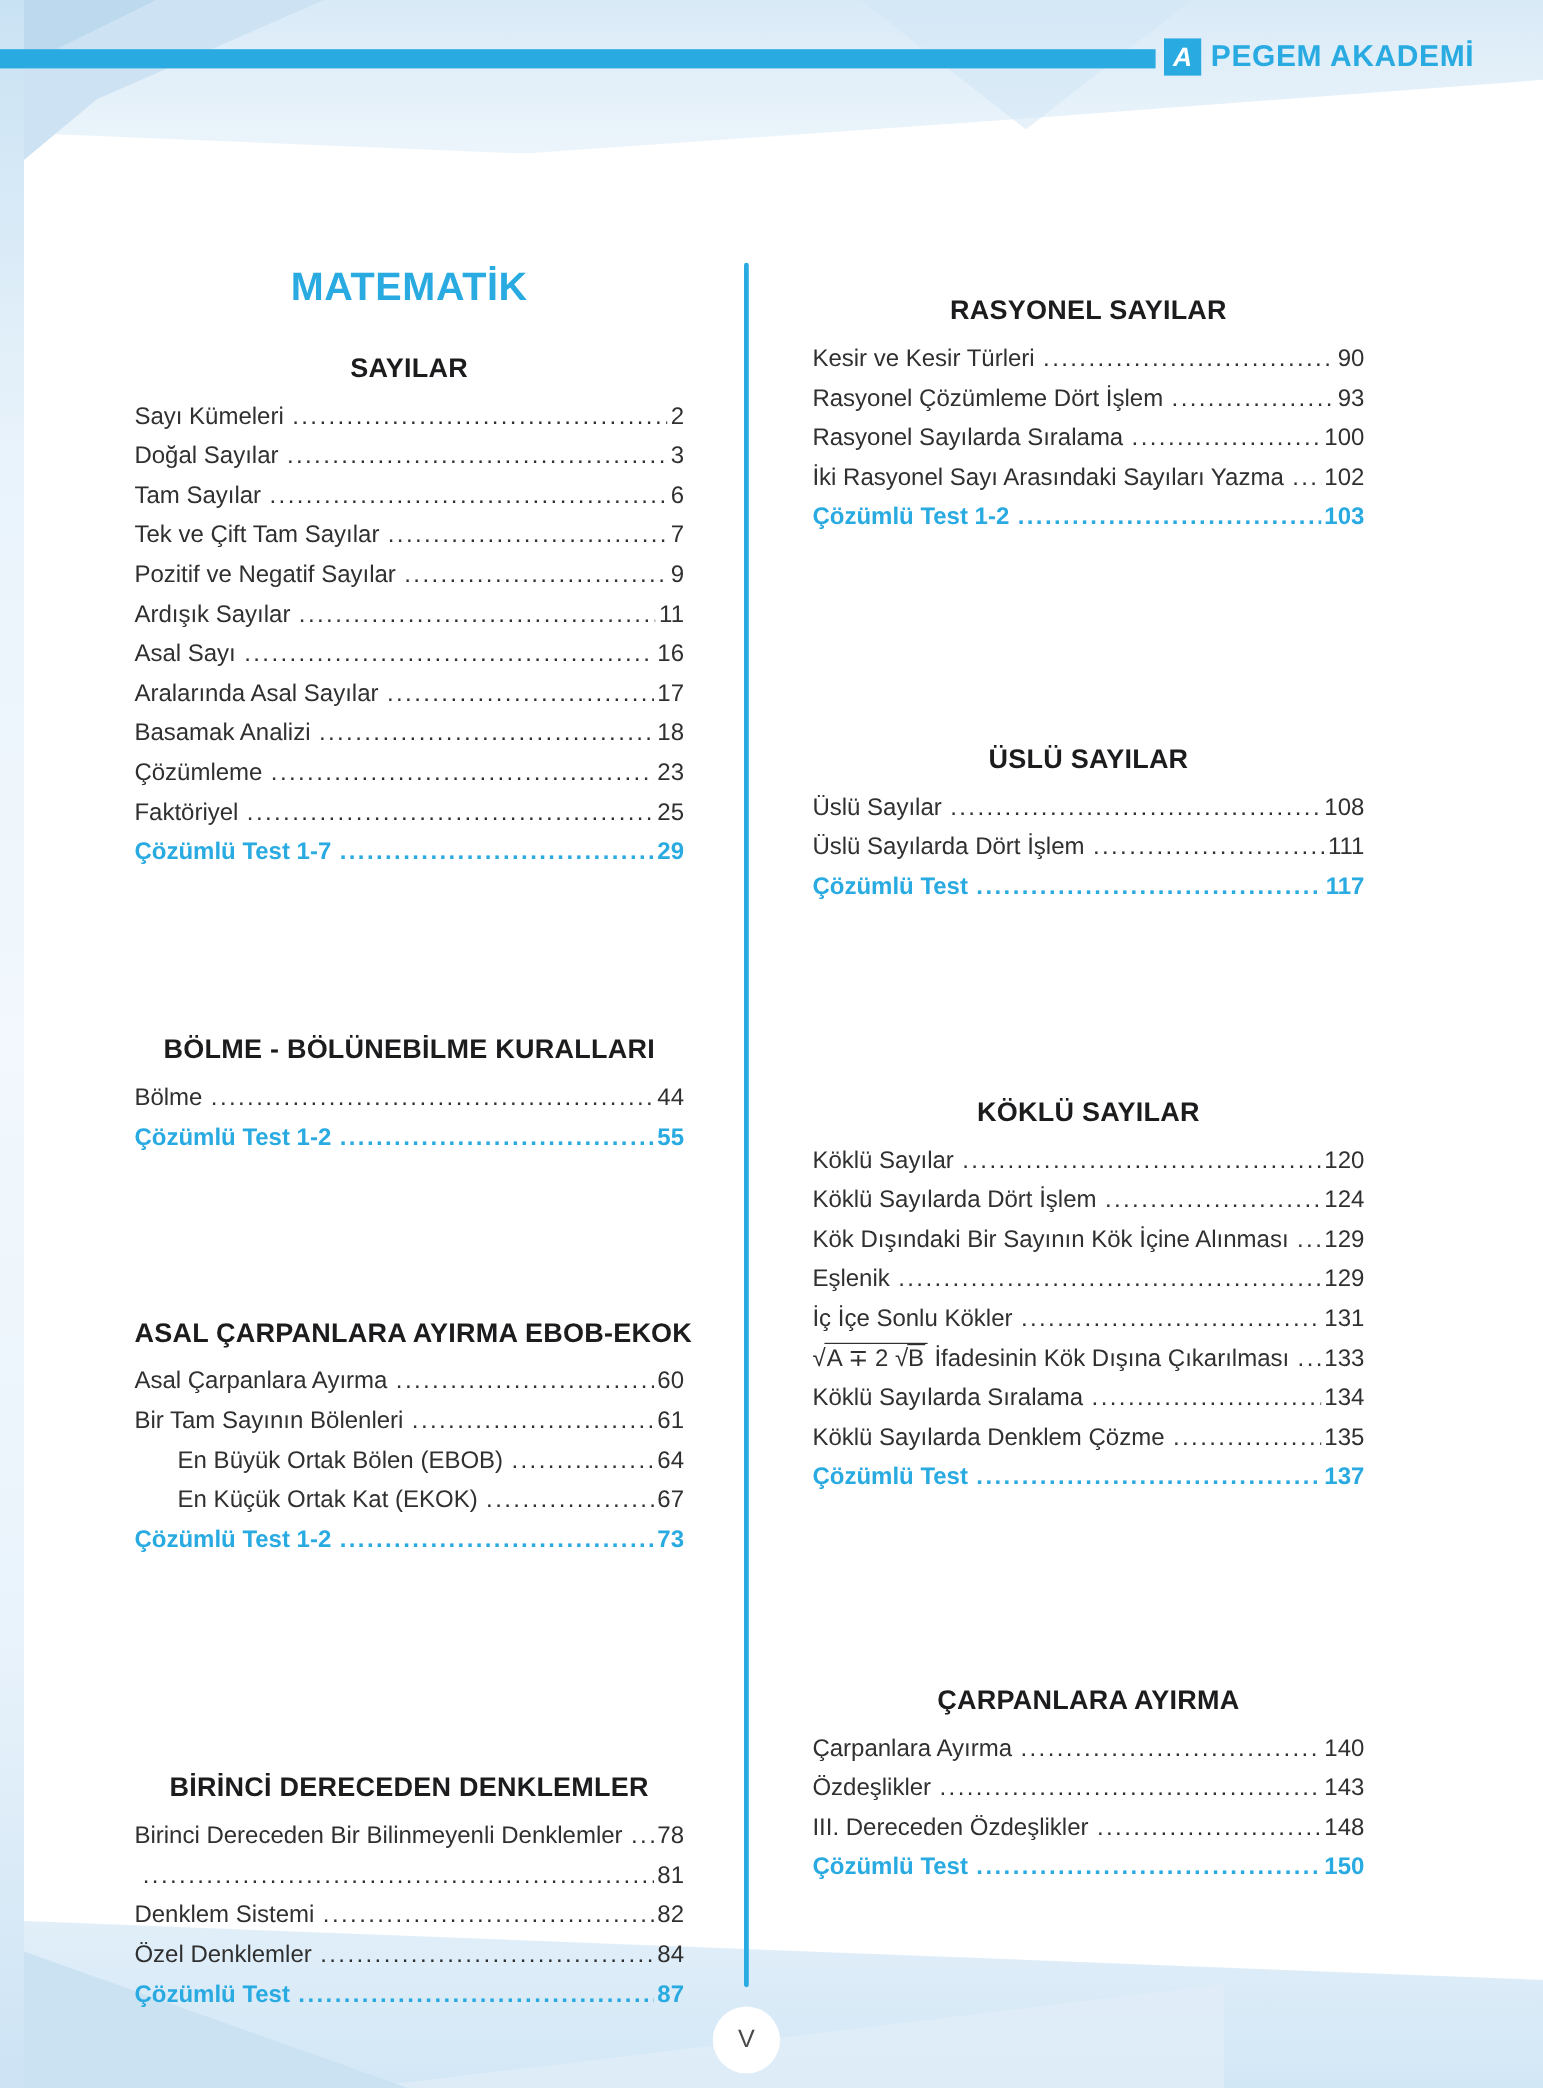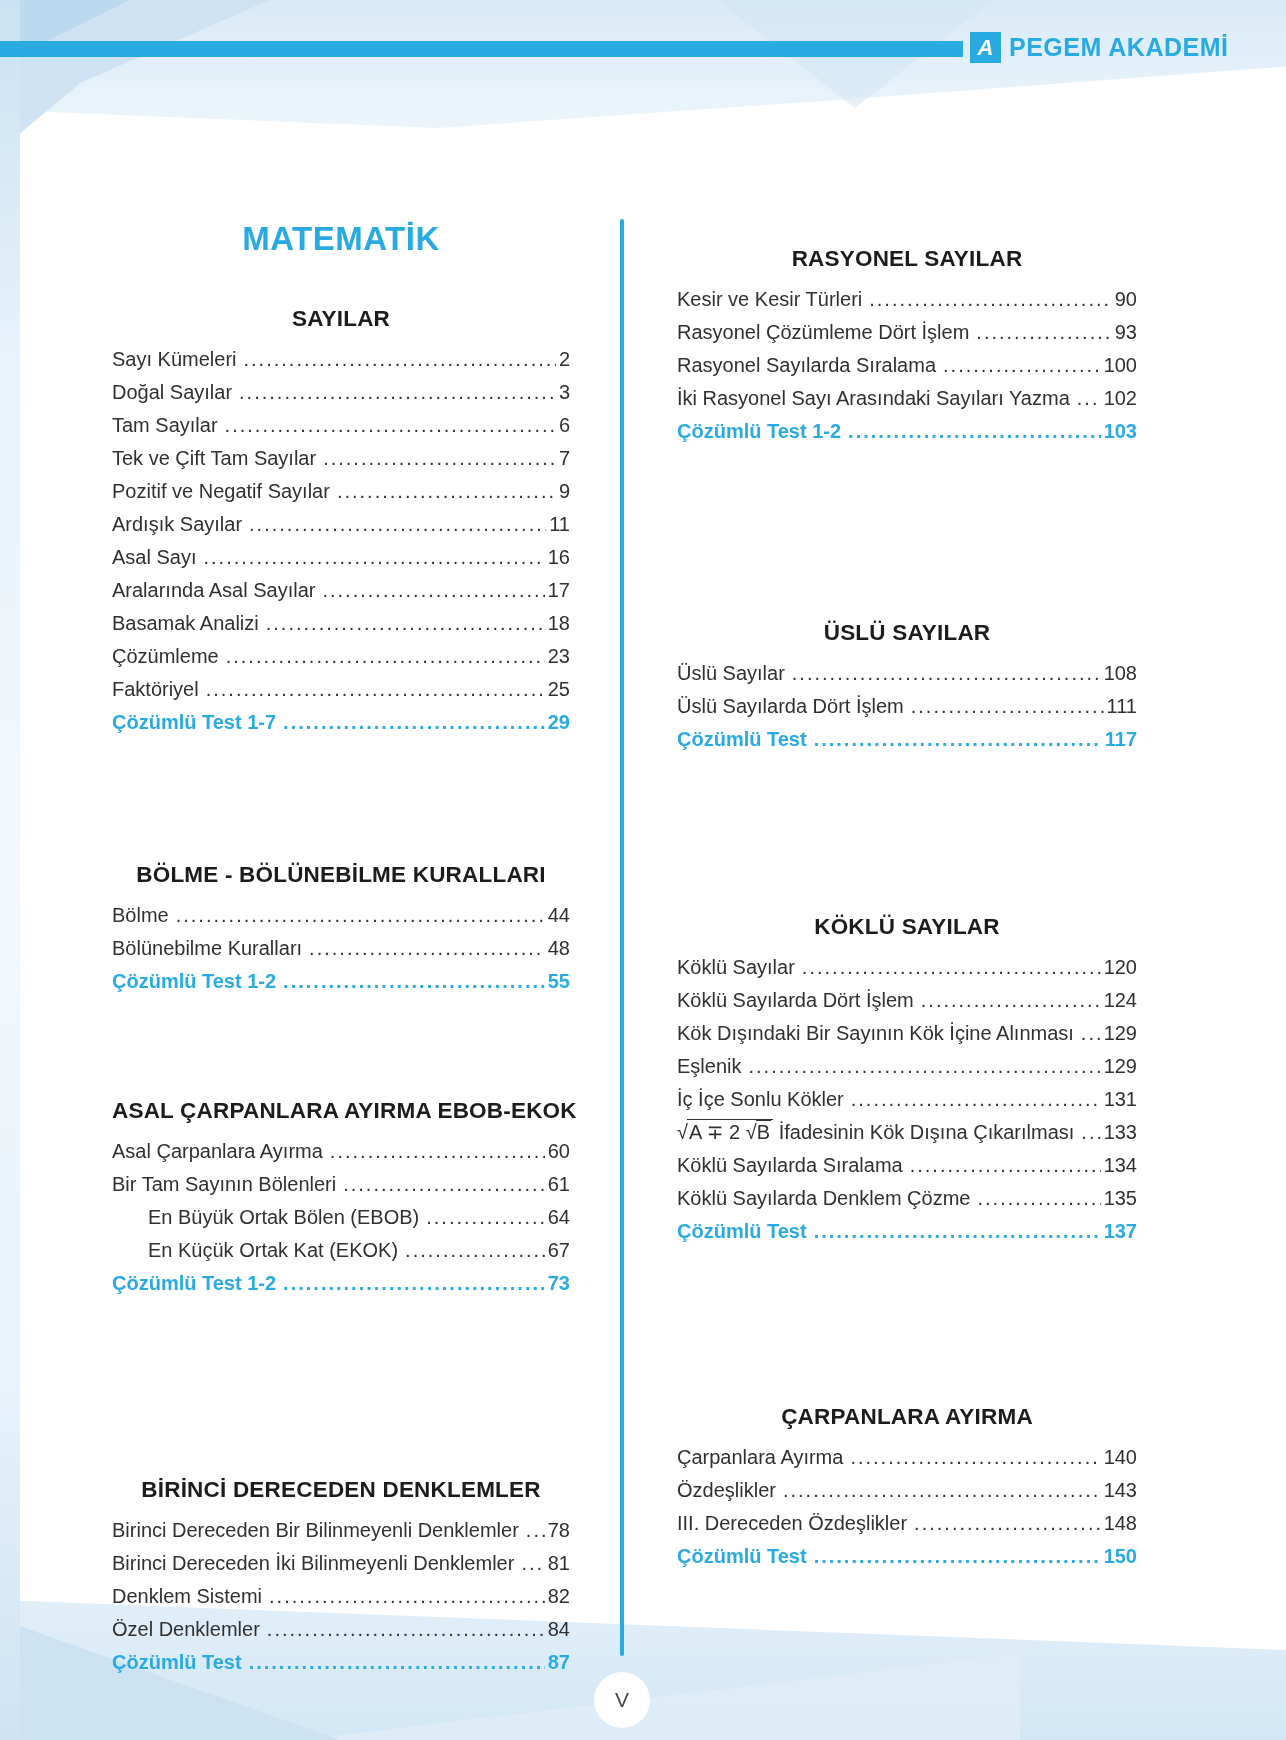--- a/index.html
+++ b/index.html
@@ -43,21 +43,21 @@
       background:var(--accent); border-radius:2px; }
 
   .doc-title { position:absolute; left:112px; top:220px; width:458px; text-align:center;
       color:var(--accent); font-size:33px; font-weight:700; letter-spacing:.5px; }
 
   .sec { position:absolute; width:458px; }
   .sec-title { text-align:center; font-size:22.5px; font-weight:700; color:#1c1c1e;
       letter-spacing:.2px; white-space:nowrap; }
   .rows { margin-top:11px; }
 
-  .sec-l0 { left:112px; top:306px; }
+  .sec-l0 { left:112px; top:294px; }
   .sec-l1 { left:112px; top:862px; }
   .sec-l2 { left:112px; top:1098px; }
   .sec-l3 { left:112px; top:1477px; }
   .sec-r0 { left:677px; top:246px; width:460px; }
   .sec-r1 { left:677px; top:620px; width:460px; }
   .sec-r2 { left:677px; top:914px; width:460px; }
   .sec-r3 { left:677px; top:1404px; width:460px; }
 
   .toc-row { display:flex; align-items:baseline; height:33px; line-height:33px;
       font-size:20px; color:#303030; white-space:nowrap; }
@@ -168,25 +168,20 @@
   </section>
 
   <section class="sec sec-l1">
     <h2 class="sec-title">BÖLME - BÖLÜNEBİLME KURALLARI</h2>
     <div class="rows">
         <div class="toc-row">
     <span class="toc-label">Bölme</span>
     <span class="toc-leader"></span>
     <span class="toc-page">44</span>
   </div>
-        <div class="toc-row">
-    <span class="toc-label">Bölünebilme Kuralları</span>
-    <span class="toc-leader"></span>
-    <span class="toc-page">48</span>
-  </div>
         <div class="toc-row hl">
     <span class="toc-label">Çözümlü Test 1-2</span>
     <span class="toc-leader"></span>
     <span class="toc-page">55</span>
   </div>
       </div>
   </section>
 
   <section class="sec sec-l2">
     <h2 class="sec-title">ASAL ÇARPANLARA AYIRMA EBOB-EKOK</h2>
@@ -221,21 +216,20 @@
 
   <section class="sec sec-l3">
     <h2 class="sec-title">BİRİNCİ DERECEDEN DENKLEMLER</h2>
     <div class="rows">
         <div class="toc-row">
     <span class="toc-label">Birinci Dereceden Bir Bilinmeyenli Denklemler</span>
     <span class="toc-leader"></span>
     <span class="toc-page">78</span>
   </div>
         <div class="toc-row">
-    <span class="toc-label">Birinci Dereceden İki Bilinmeyenli Denklemler</span>
     <span class="toc-leader"></span>
     <span class="toc-page">81</span>
   </div>
         <div class="toc-row">
     <span class="toc-label">Denklem Sistemi</span>
     <span class="toc-leader"></span>
     <span class="toc-page">82</span>
   </div>
         <div class="toc-row">
     <span class="toc-label">Özel Denklemler</span>

